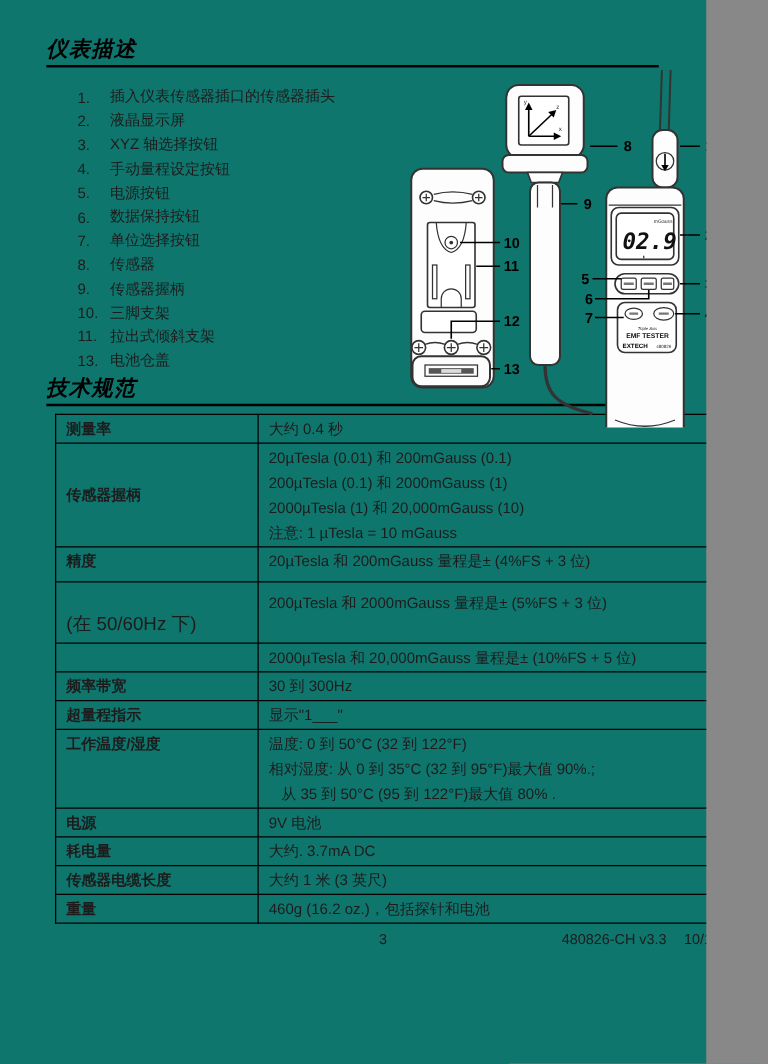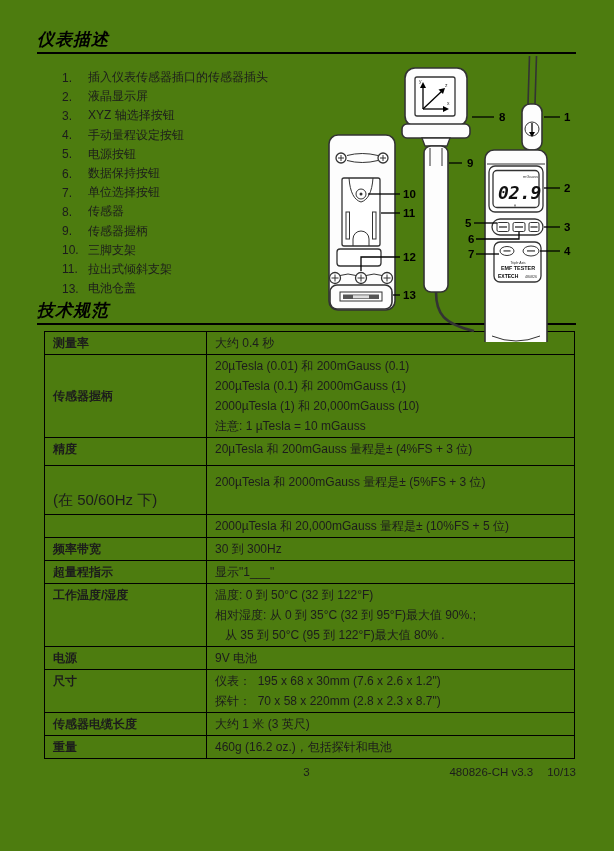--- a/index.html
+++ b/index.html
@@ -1,19 +1,19 @@
 <!DOCTYPE html>
 <html><head>
 <meta charset="utf-8">
 <style>
   html,body{margin:0;padding:0;background:#888;}
   .page{
     position:relative;
-    width:614px;height:851px;
-    background:#4d7c0f;
+    width:565px;height:851px;
+    background:#0f766e;
     font-family:"Liberation Sans","DejaVu Sans",sans-serif;
     color:#111;
     box-sizing:border-box;
     padding:30px 38px 0 37px;
     overflow:hidden;
   }
   .sec-title{
     font-size:17px;
     font-weight:bold;
     font-style:italic;
@@ -326,25 +326,24 @@
           <div class="indent">从 35 到 50°C (95 到 122°F)最大值 80% .</div>
         </td>
       </tr>
       <tr>
         <td class="lbl">电源</td>
         <td class="val">
             <div>9V 电池</div>
           </td>
       </tr>
       <tr>
-        <td class="lbl" style="vertical-align:top">尺寸</td>
-        <td class="val">
-          <div>仪表：  195 x 68 x 30mm (7.6 x 2.6 x 1.2")</div>
-          <div>探针：  70 x 58 x 220mm (2.8 x 2.3 x 8.7")</div>
-        </td>
+        <td class="lbl">耗电量</td>
+        <td class="val">
+            <div>大约. 3.7mA DC</div>
+          </td>
       </tr>
       <tr>
         <td class="lbl">传感器电缆长度</td>
         <td class="val">
             <div>大约 1 米 (3 英尺)</div>
           </td>
       </tr>
       <tr>
         <td class="lbl">重量</td>
         <td class="val">

